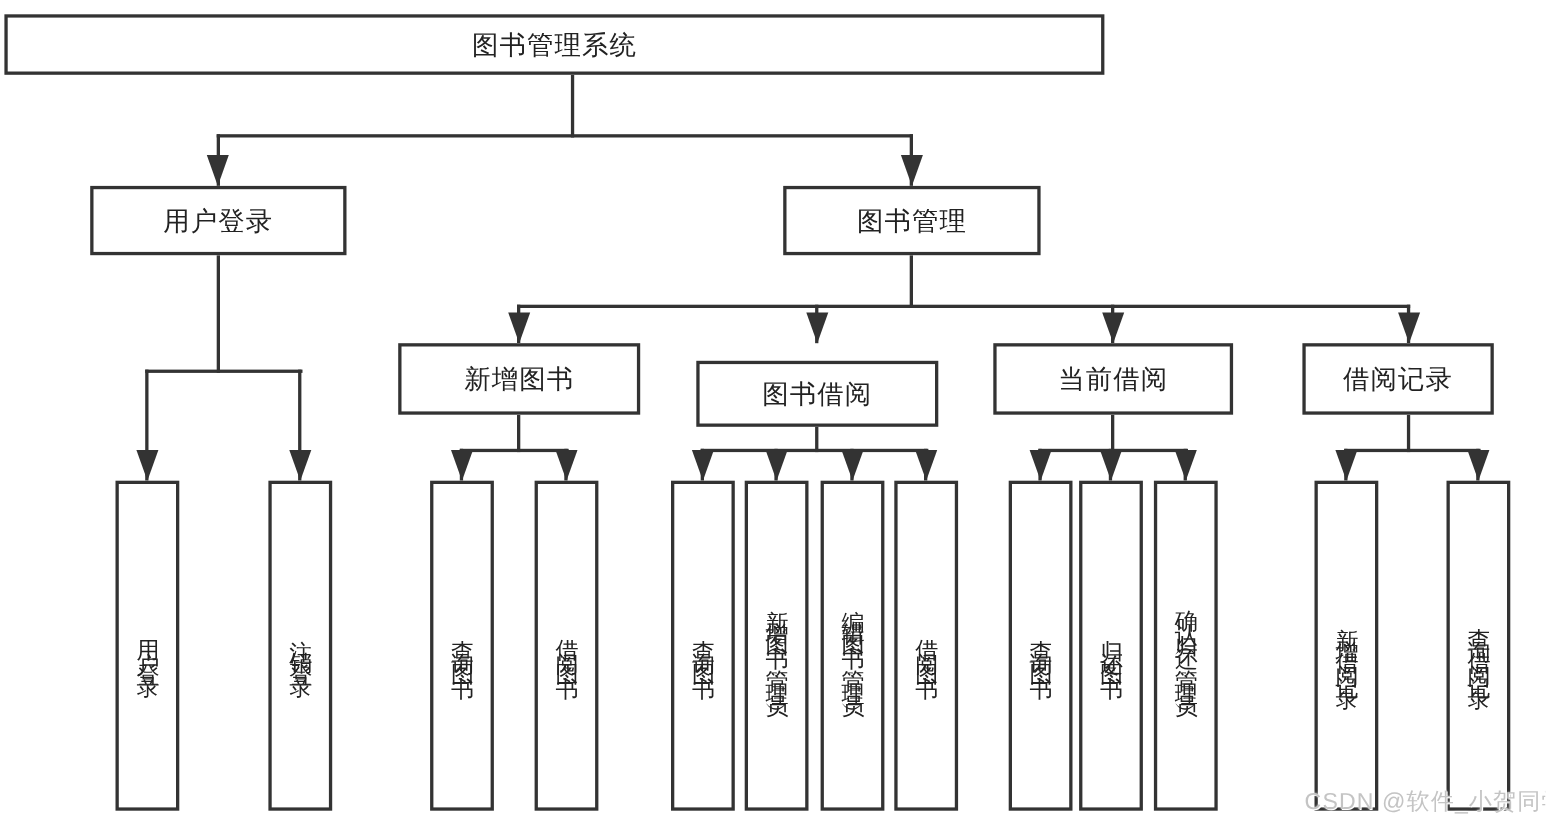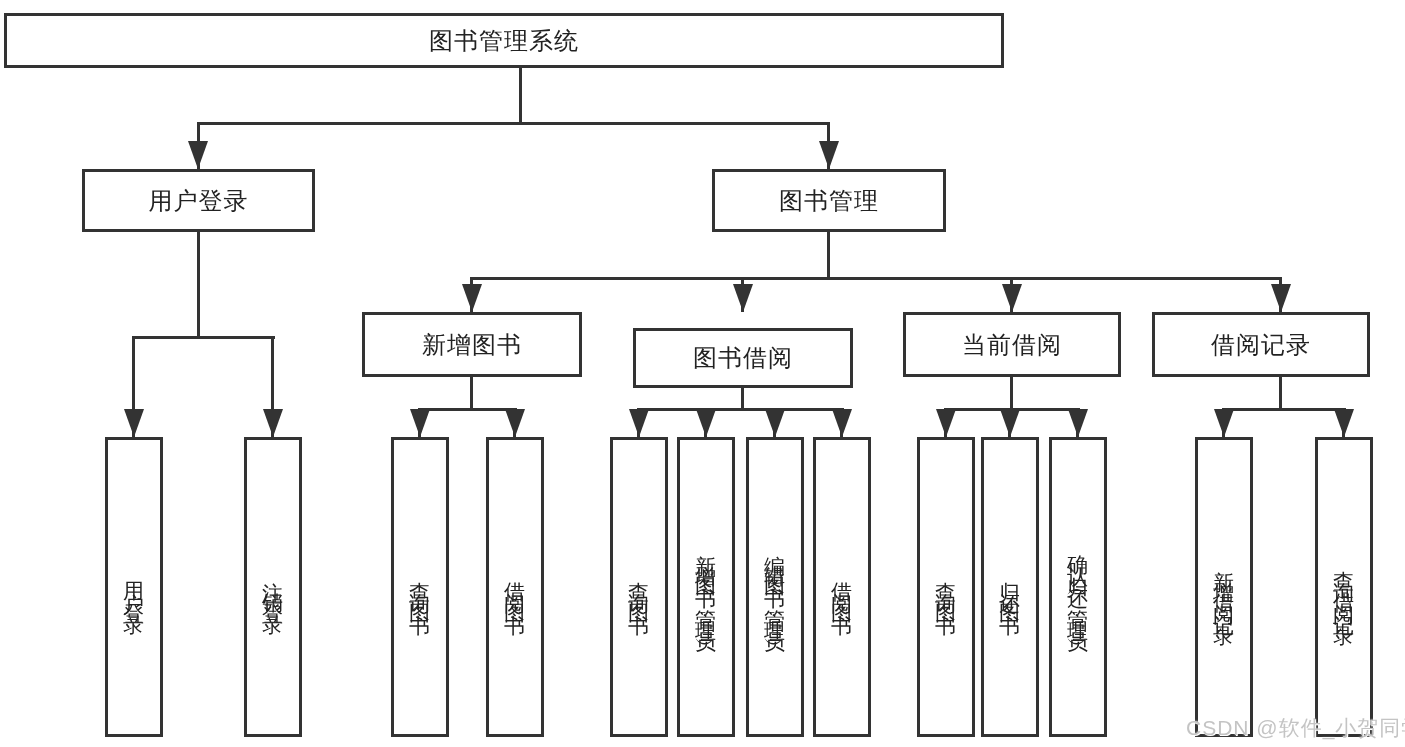--- a/index.html
+++ b/index.html
@@ -62,21 +62,21 @@
   <div class="vl" style="left:741px;top:277px;height:35px"></div>
   <div class="ah" style="left:733px;top:284px"></div>
   <div class="vl" style="left:1010px;top:277px;height:35px"></div>
   <div class="ah" style="left:1002px;top:284px"></div>
   <div class="vl" style="left:1279px;top:277px;height:35px"></div>
   <div class="ah" style="left:1271px;top:284px"></div>
 
   <div class="box" style="left:362px;top:312px;width:220px;height:65px">新增图书</div>
   <div class="box" style="left:633px;top:328px;width:220px;height:60px">图书借阅</div>
   <div class="box" style="left:903px;top:312px;width:218px;height:65px">当前借阅</div>
-  <div class="box" style="left:1152px;top:312px;width:218px;height:65px">借阅记录</div>
+  <div class="box" style="left:1184px;top:312px;width:174px;height:65px">借阅记录</div>
 
   <div class="vl" style="left:470px;top:377px;height:34px"></div>
   <div class="hl" style="left:418px;top:408px;width:99px"></div>
   <div class="vl" style="left:418px;top:408px;height:29px"></div>
   <div class="ah" style="left:410px;top:409px"></div>
   <div class="vl" style="left:513px;top:408px;height:29px"></div>
   <div class="ah" style="left:505px;top:409px"></div>
 
   <div class="vl" style="left:741px;top:377px;height:34px"></div>
   <div class="hl" style="left:637px;top:408px;width:207px"></div>

